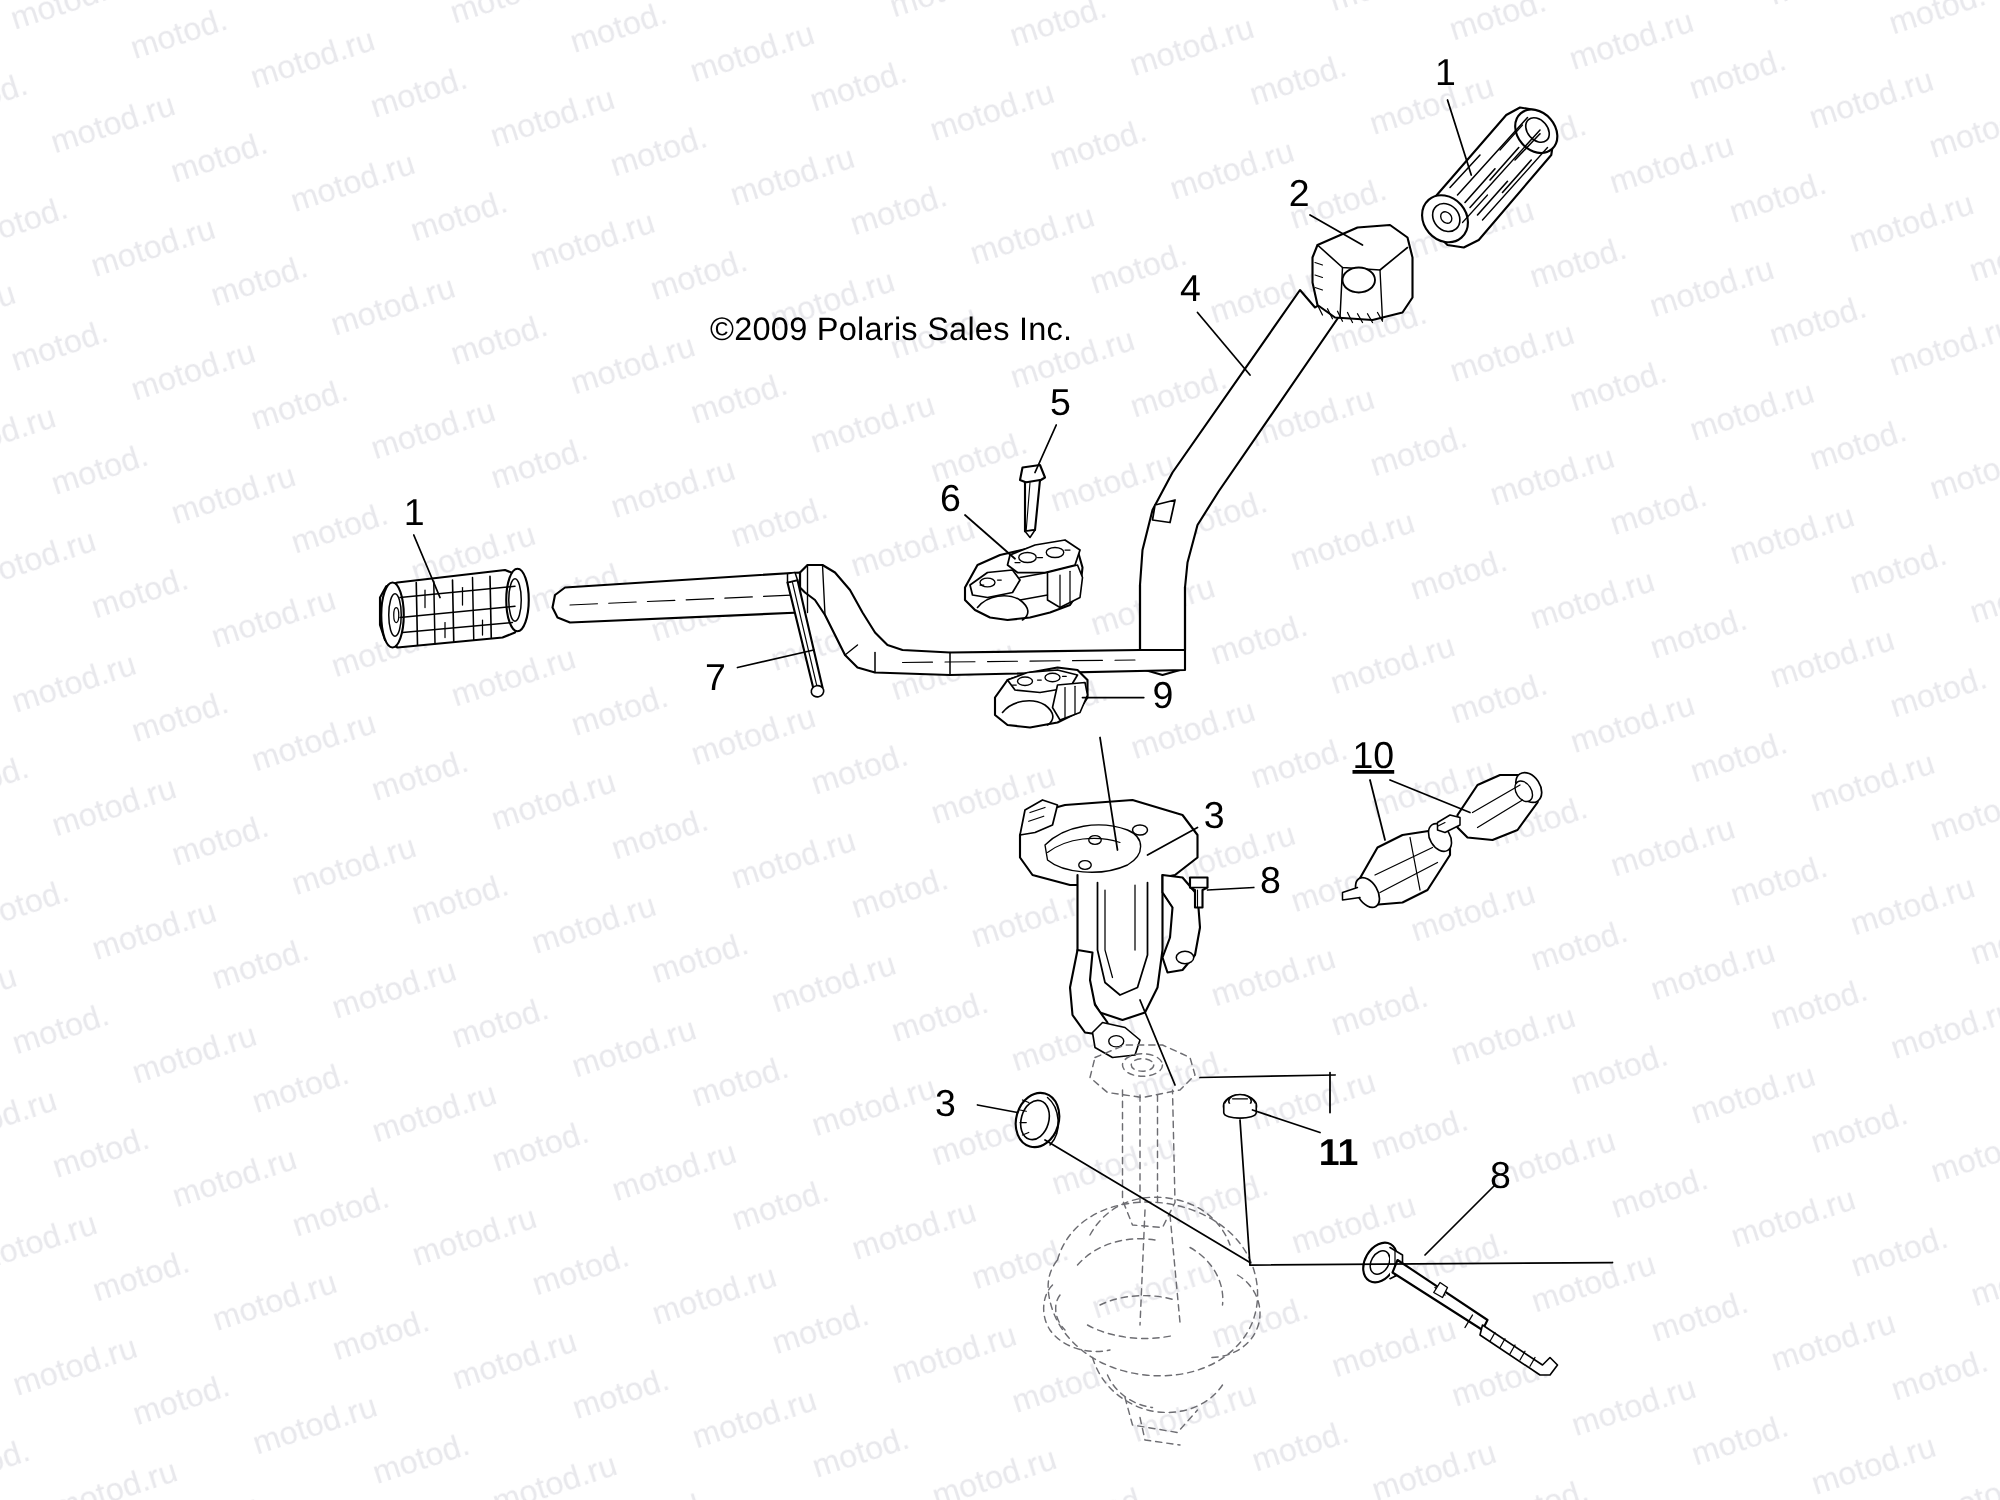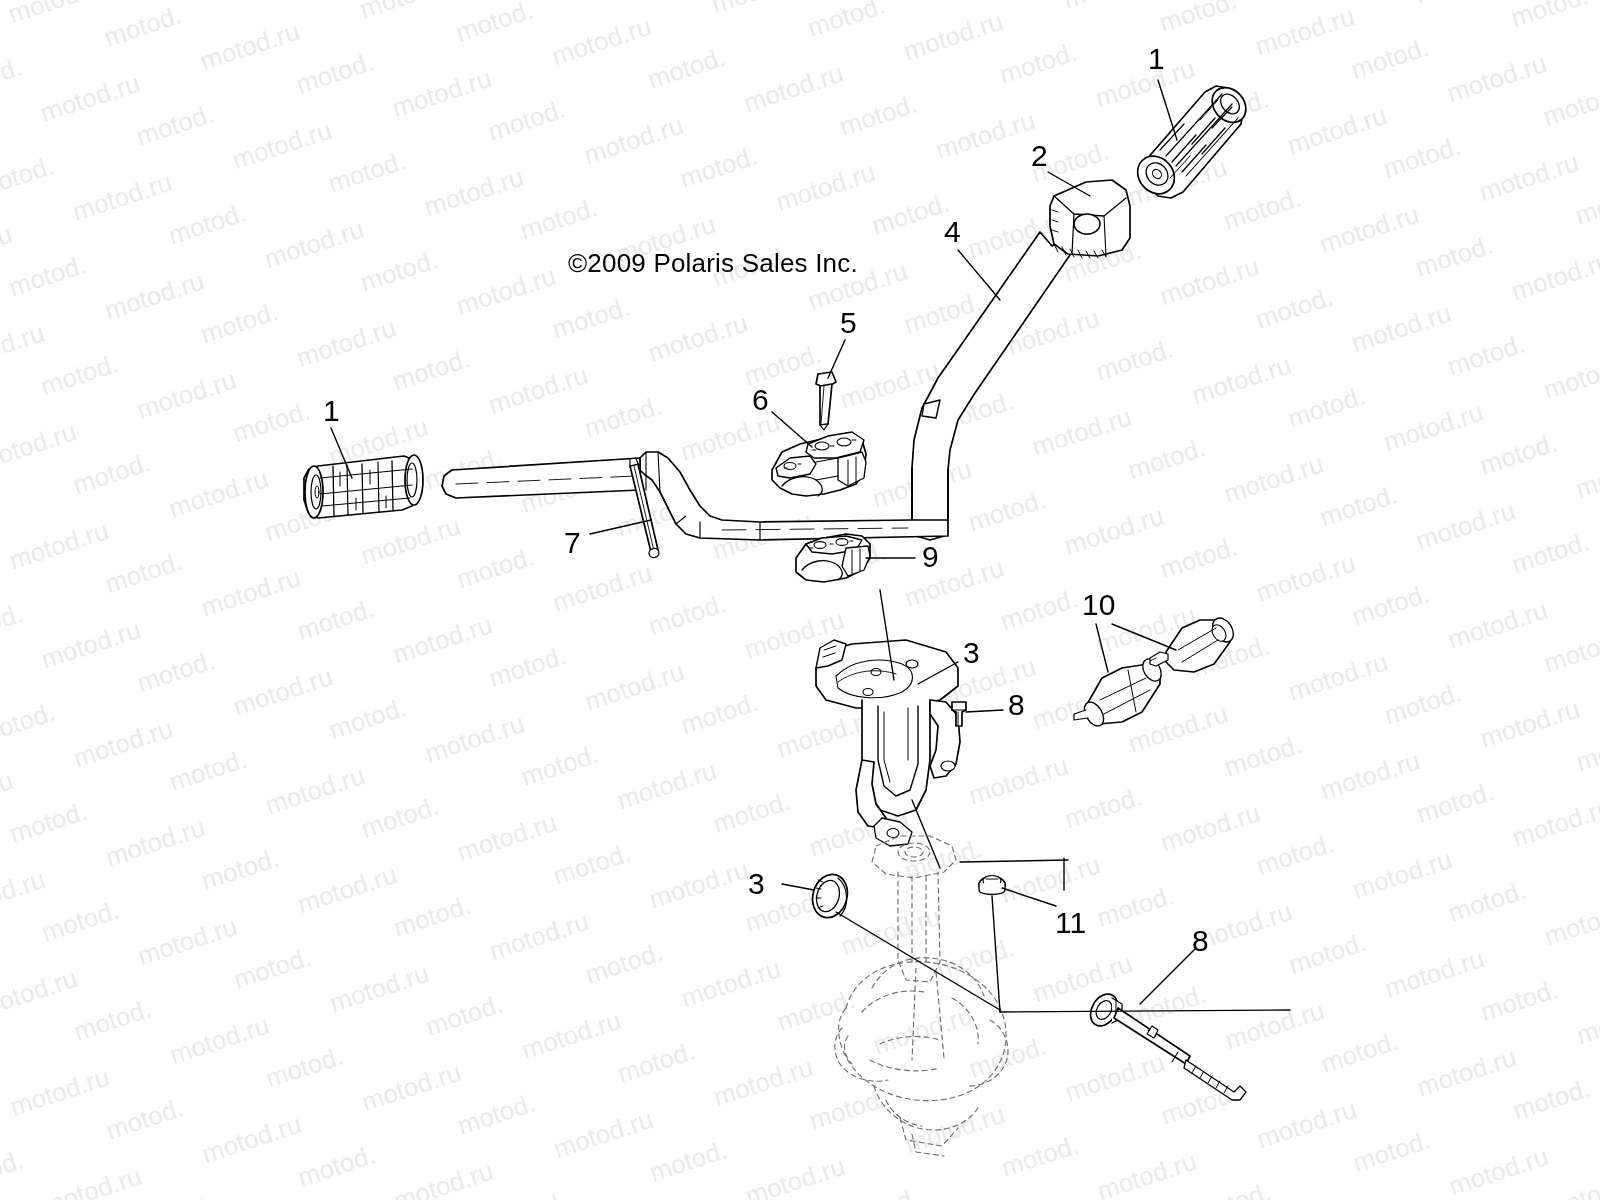--- a/index.html
+++ b/index.html
@@ -443,20 +443,20 @@
   <div class="copyright-text" style="left:528px; top:248px;margin-left:40px;">©2009 Polaris Sales Inc.</div>
 
   <div class="callout" style="left:1148px; top:44px;">1</div>
   <div class="callout" style="left:1031px; top:141px;">2</div>
   <div class="callout" style="left:944px; top:217px;">4</div>
   <div class="callout" style="left:840px; top:308px;">5</div>
   <div class="callout" style="left:752px; top:385px;">6</div>
   <div class="callout" style="left:323px; top:396px;">1</div>
   <div class="callout" style="left:564px; top:528px;">7</div>
   <div class="callout" style="left:922px; top:542px;">9</div>
-  <div class="callout" style="left:1082px; top:590px;">10</div>
+  <div class="callout" style="left:1082px; top:590px;text-decoration:underline;">10</div>
   <div class="callout" style="left:963px; top:638px;">3</div>
   <div class="callout" style="left:1008px; top:690px;">8</div>
   <div class="callout" style="left:748px; top:869px;">3</div>
-  <div class="callout" style="left:1055px; top:908px;">11</div>
+  <div class="callout" style="left:1055px; top:908px;font-weight:bold;">11</div>
   <div class="callout" style="left:1192px; top:926px;">8</div>
 
 </div>
 
 </body></html>

